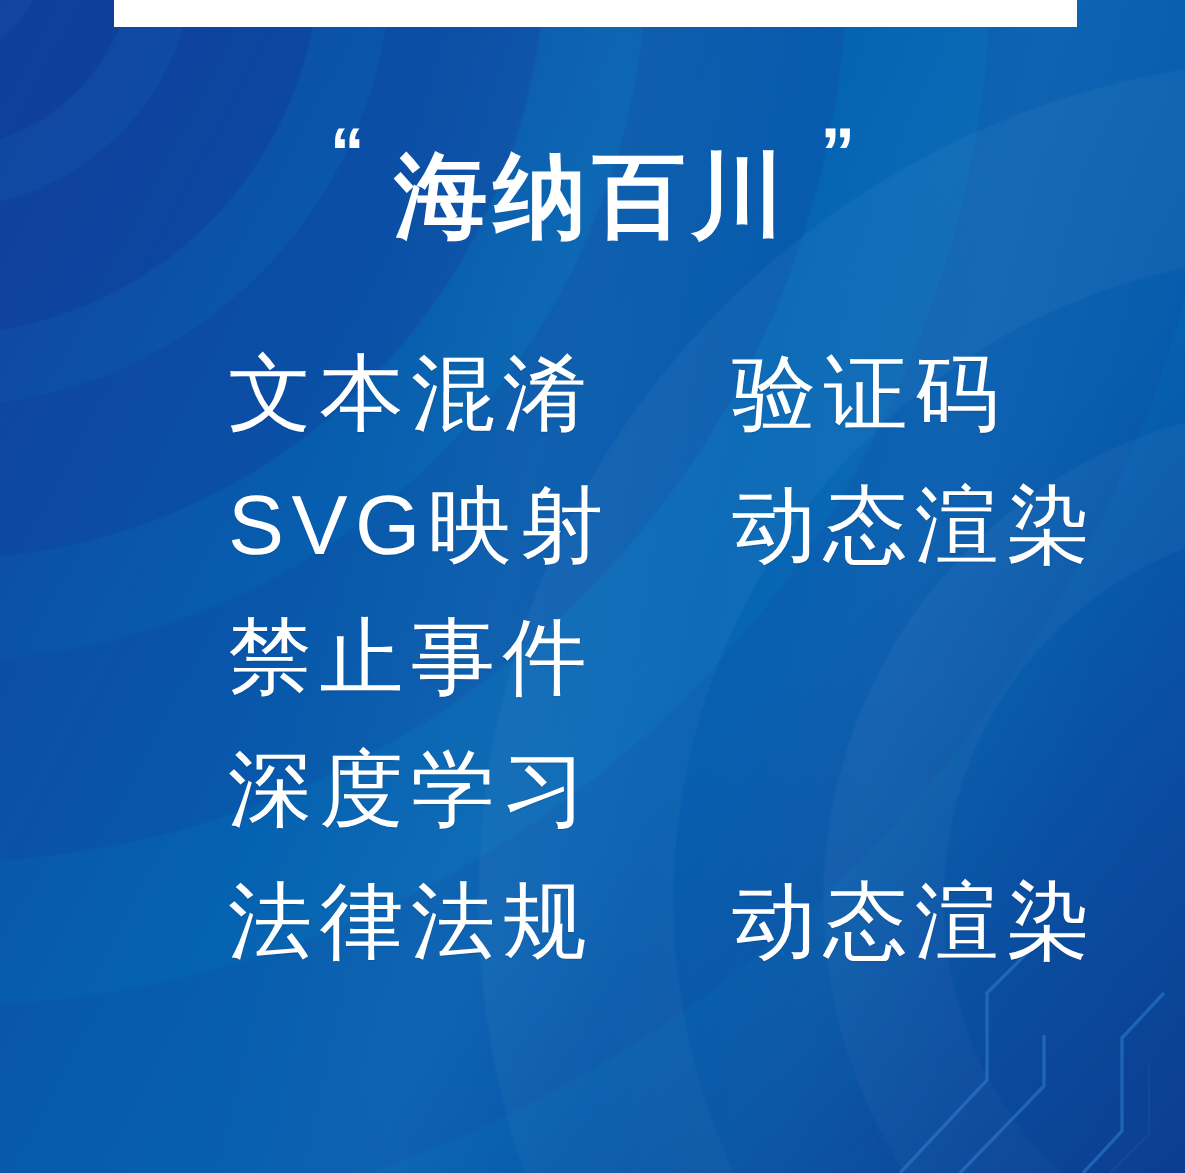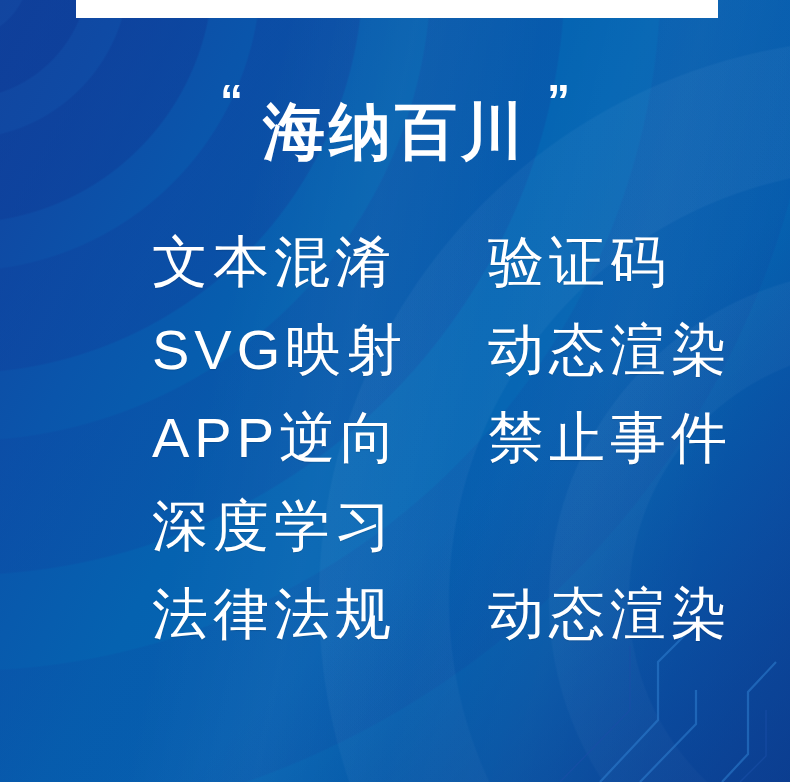--- a/index.html
+++ b/index.html
@@ -219,21 +219,20 @@
       <span class="cell col-b">验证码</span>
     </div>
 
 
     <div class="list-row">
       <span class="cell col-a">SVG映射</span>
       <span class="cell col-b">动态渲染</span>
     </div>
 
     <div class="list-row">
-      <span class="cell col-a">APP逆向</span>
       <span class="cell col-b">禁止事件</span>
     </div>
 
     <div class="list-row">
       <span class="cell col-b">深度学习</span>
     </div>
 
     <div class="list-row">
       <span class="cell col-a">法律法规</span>
       <span class="cell col-b">动态渲染</span>

